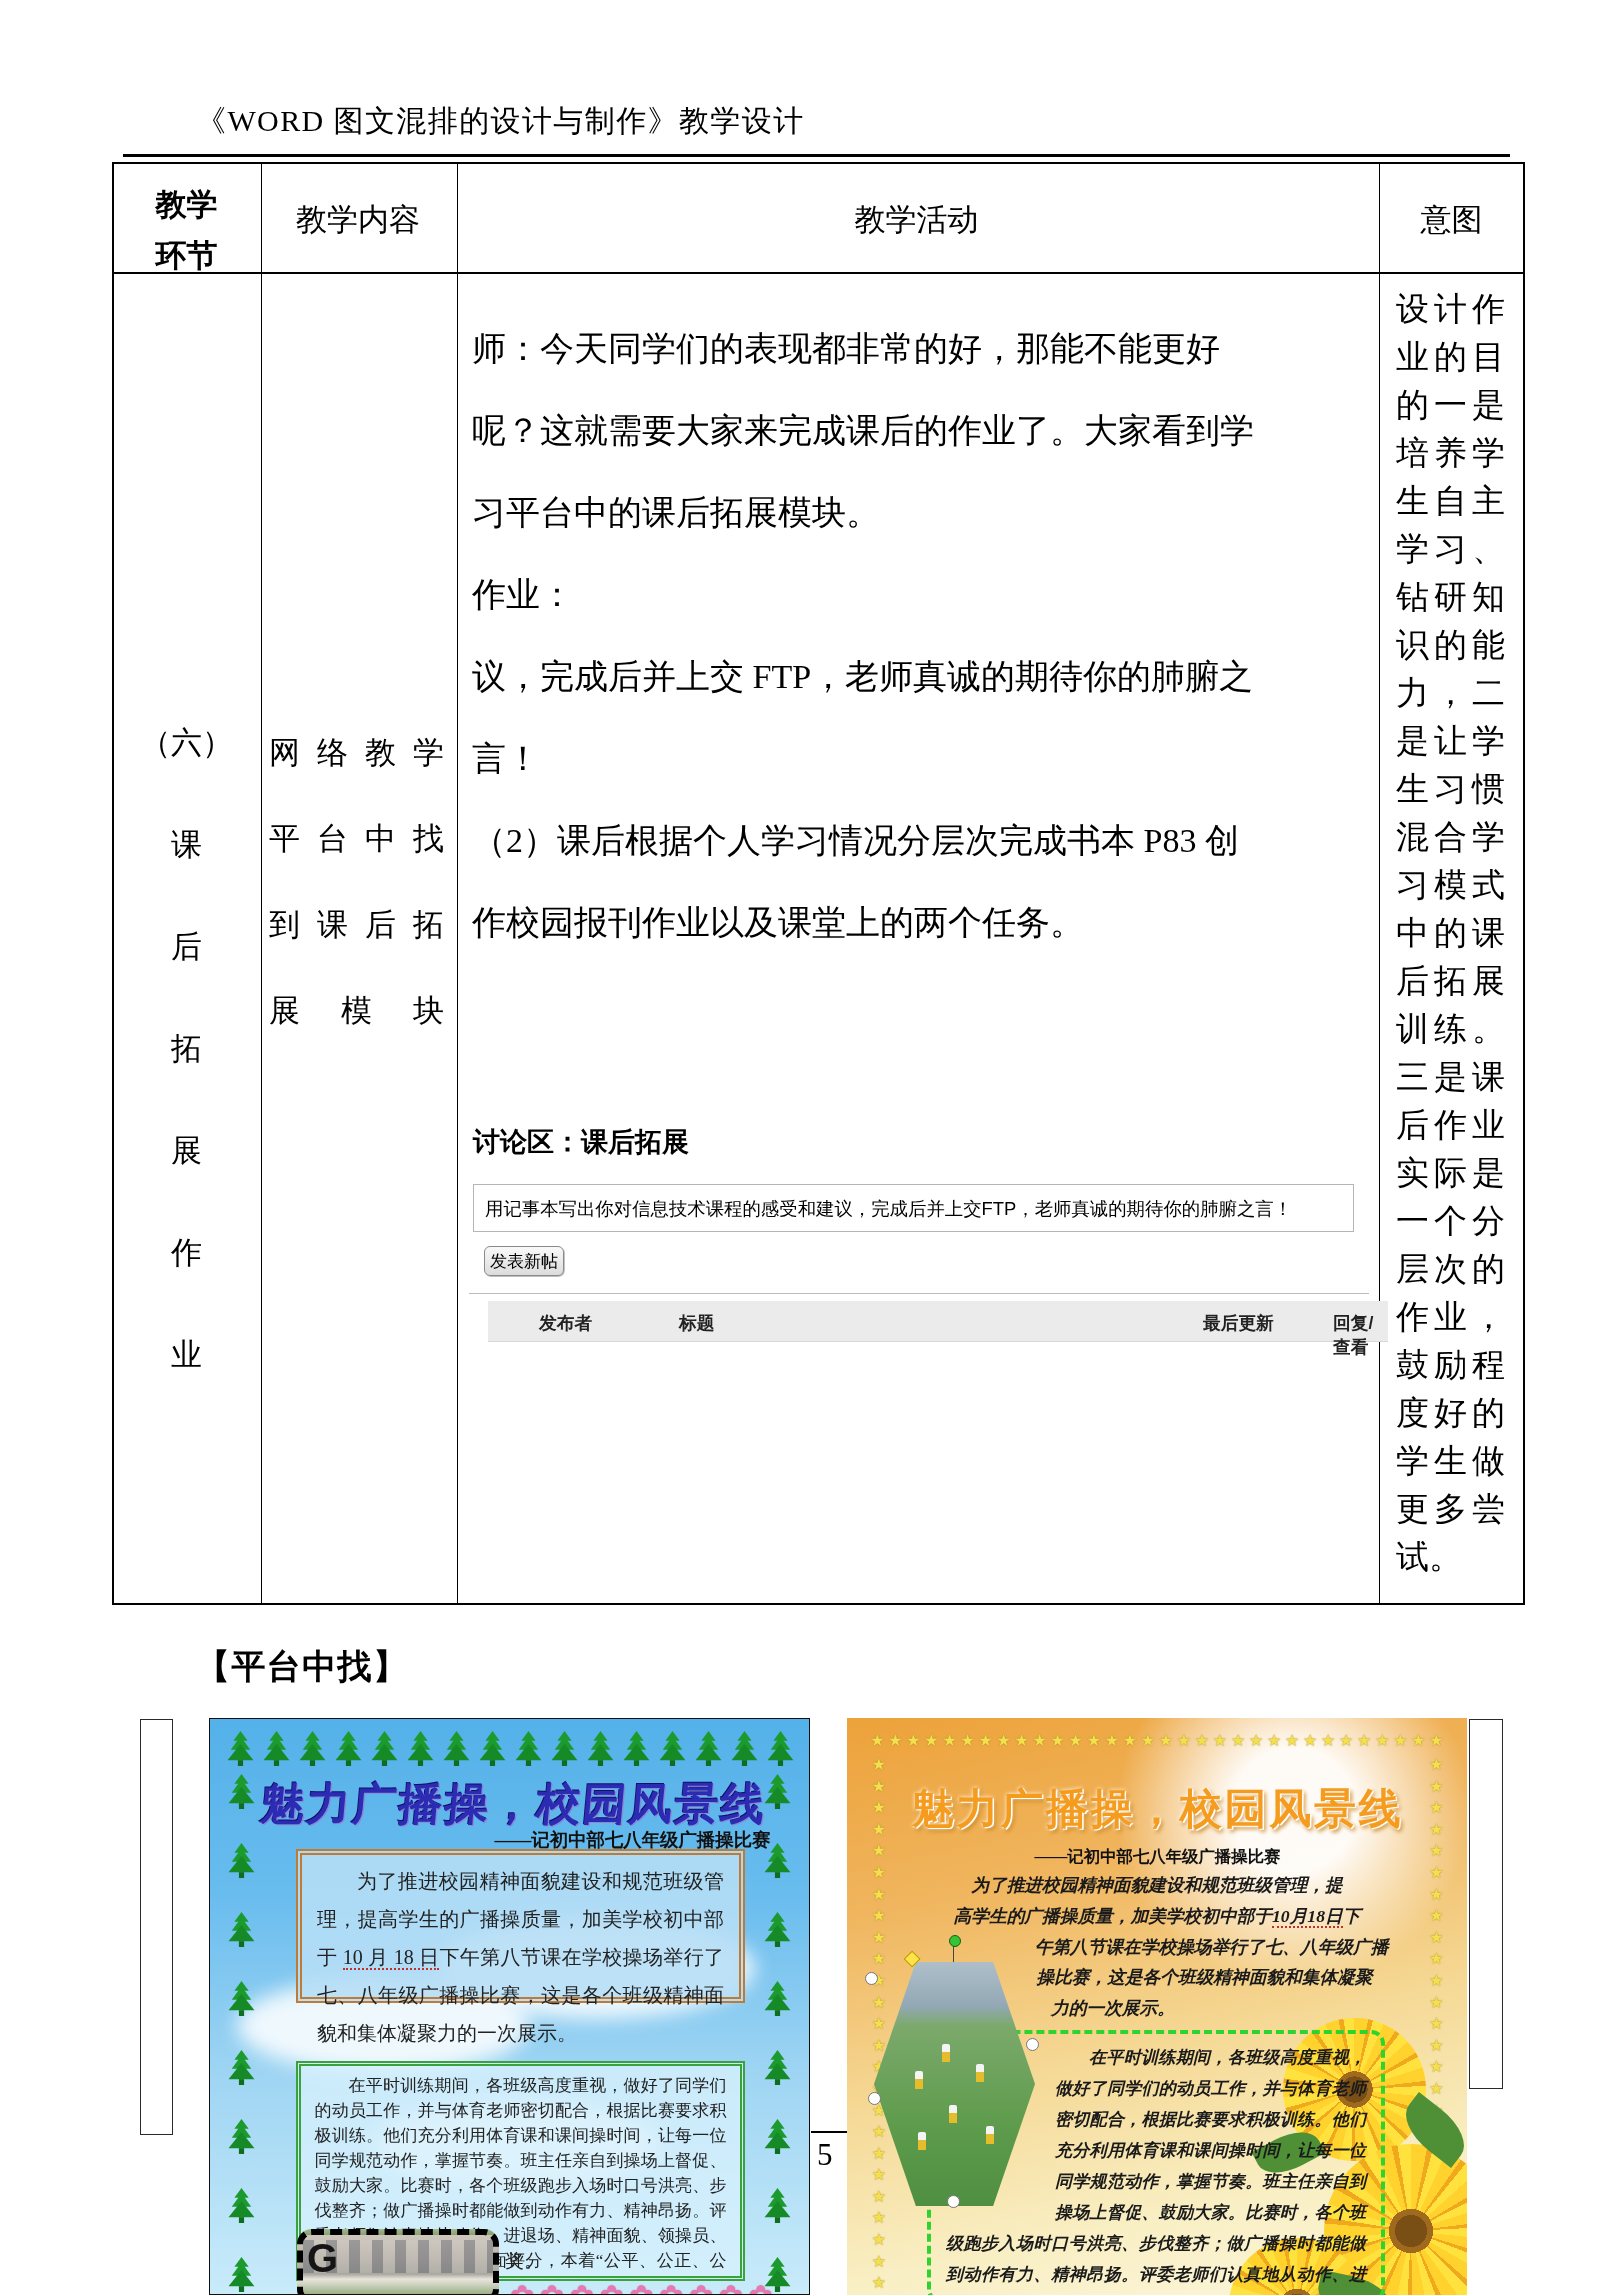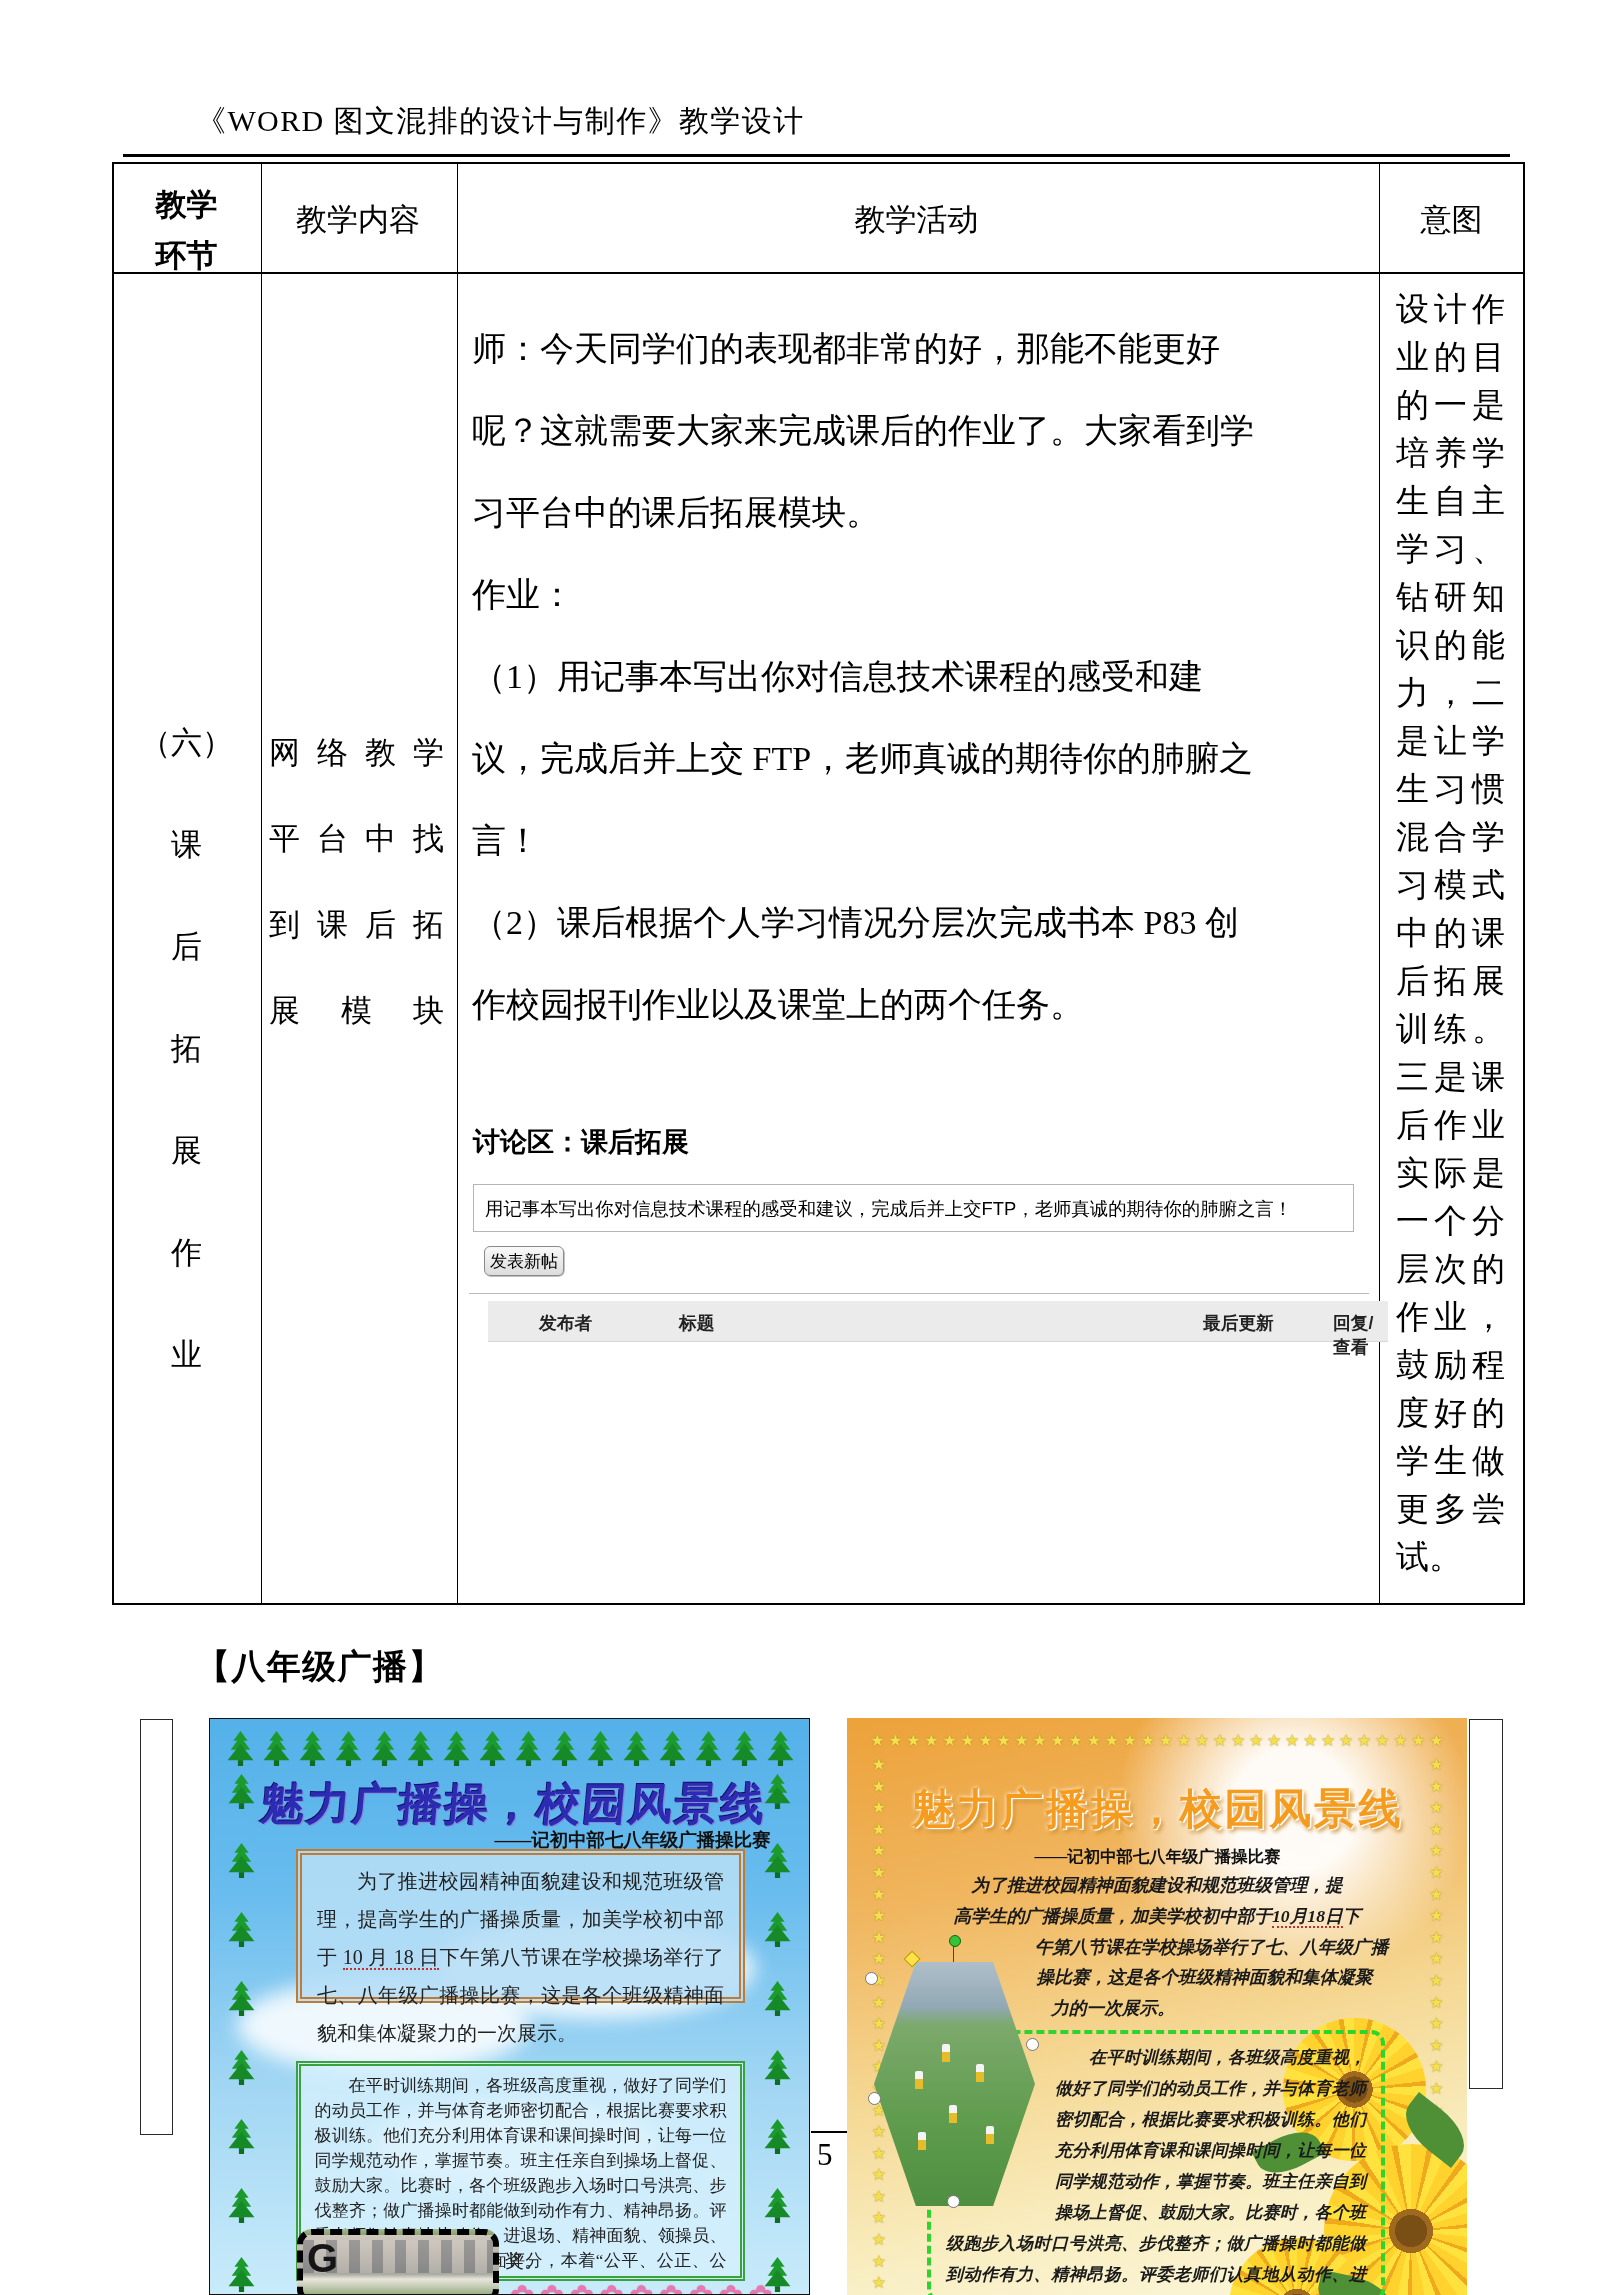--- a/index.html
+++ b/index.html
@@ -141,21 +141,20 @@
   <div class="content-line">平台中找</div>
   <div class="content-line">到课后拓</div>
   <div class="content-line">展模块</div>
 </div>
 
 <div class="abs" style="left:472px;top:308px;width:901px;">
   <div class="activity-line">师：今天同学们的表现都非常的好，那能不能更好</div>
   <div class="activity-line">呢？这就需要大家来完成课后的作业了。大家看到学</div>
   <div class="activity-line">习平台中的课后拓展模块。</div>
   <div class="activity-line">作业：</div>
-  <div class="activity-line">（1）用记事本写出你对信息技术课程的感受和建</div>
   <div class="activity-line">议，完成后并上交 FTP，老师真诚的期待你的肺腑之</div>
   <div class="activity-line">言！</div>
   <div class="activity-line">（2）课后根据个人学习情况分层次完成书本 P83 创</div>
   <div class="activity-line">作校园报刊作业以及课堂上的两个任务。</div>
 </div>
 
 <div class="abs forum-title" style="left:473px;top:1124px;">讨论区：课后拓展</div>
 <div class="abs forum-desc-box" style="left:473px;top:1184px;width:881px;height:48px;">
   <span>用记事本写出你对信息技术课程的感受和建议，完成后并上交FTP，老师真诚的期待你的肺腑之言！</span>
 </div>
@@ -163,21 +162,21 @@
 <div class="abs forum-divider" style="left:469px;top:1293px;width:900px;height:1.4px;"></div>
 <div class="abs forum-bar" style="left:488px;top:1301px;width:900px;height:40px;">
   <span class="forum-col" style="left:51px;">发布者</span>
   <span class="forum-col" style="left:191px;">标题</span>
   <span class="forum-col" style="left:715px;">最后更新</span>
   <span class="forum-col" style="left:845px;">回复/查看</span>
 </div>
 
 <div class="abs intent-text" style="left:1396px;top:285px;width:109px;">设计作业的目的一是培养学生自主学习、钻研知识的能力，二是让学生习惯混合学习模式中的课后拓展训练。三是课后作业实际是一个分层次的作业，鼓励程度好的学生做更多尝试。</div>
 
-<div class="abs showcase-heading">【八年级广播】</div>
+<div class="abs showcase-heading">【平台中找】</div>
 
 <div class="abs white-box" style="left:140px;top:1719px;width:33px;height:416px;"></div>
 <div class="abs white-box" style="left:1469px;top:1719px;width:34px;height:370px;"></div>
 <div class="abs footer-line" style="left:811px;top:2131px;width:37px;height:2px;"></div>
 <div class="abs page-number" style="left:817px;top:2137px;">5</div>
 
 <div class="abs poster-left">
   <div class="cloud" style="left:27px;top:259px;width:293px;height:95px;"></div>
   <div class="cloud" style="left:225px;top:198px;width:320px;height:102px;"></div>
   <div class="cloud" style="left:164px;top:382px;width:286px;height:89px;"></div>

